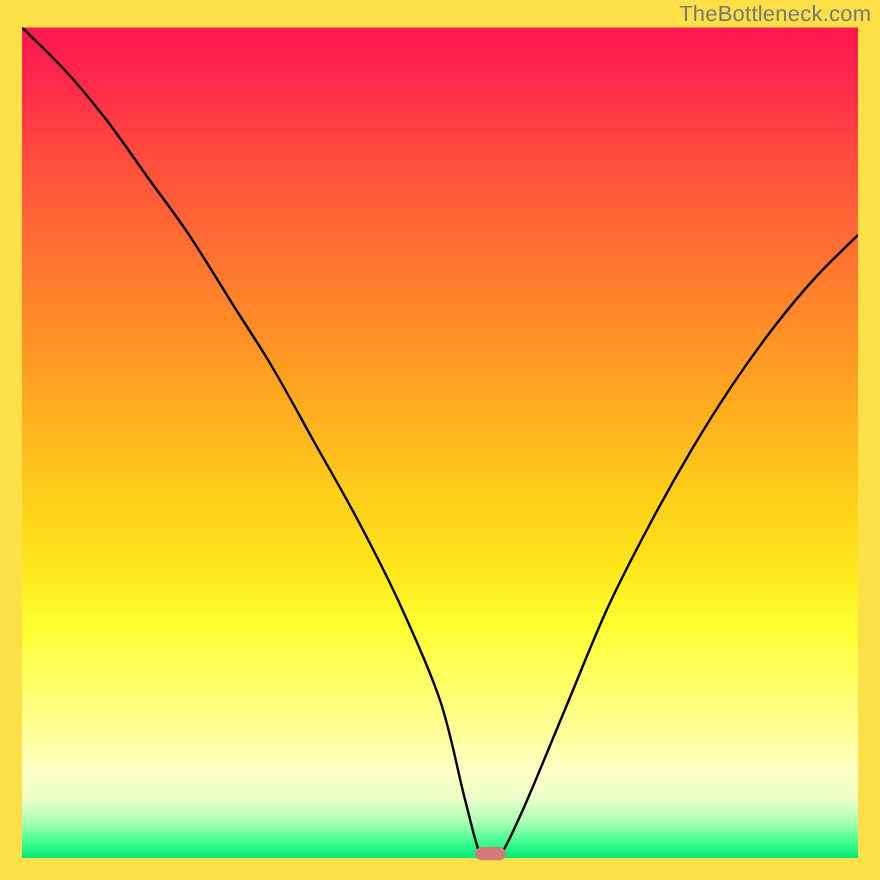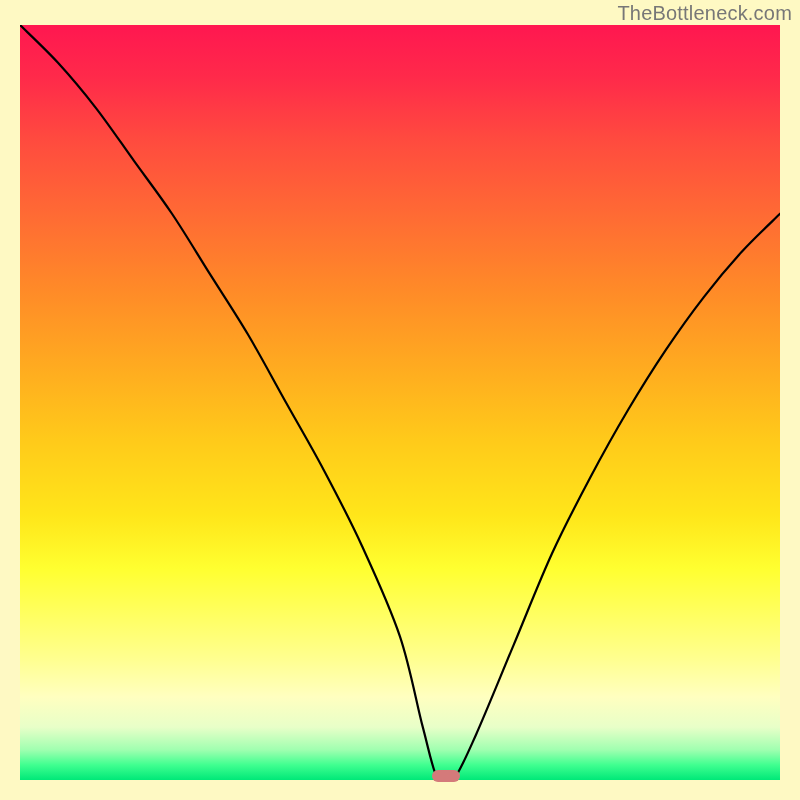--- a/index.html
+++ b/index.html
@@ -7,21 +7,21 @@
     padding: 0;
     width: 800px;
     height: 800px;
     background: #000;
     overflow: hidden;
   }
   .chart-container {
     position: relative;
     width: 800px;
     height: 800px;
-    background: #fef9c3;
+    background: #fde047;
   }
   .plot-area {
     position: absolute;
     left: 20px;
     top: 25px;
     width: 760px;
     height: 755px;
     background: linear-gradient(to bottom,
       #ff1750 0%,
       #ff2a4a 7%,

